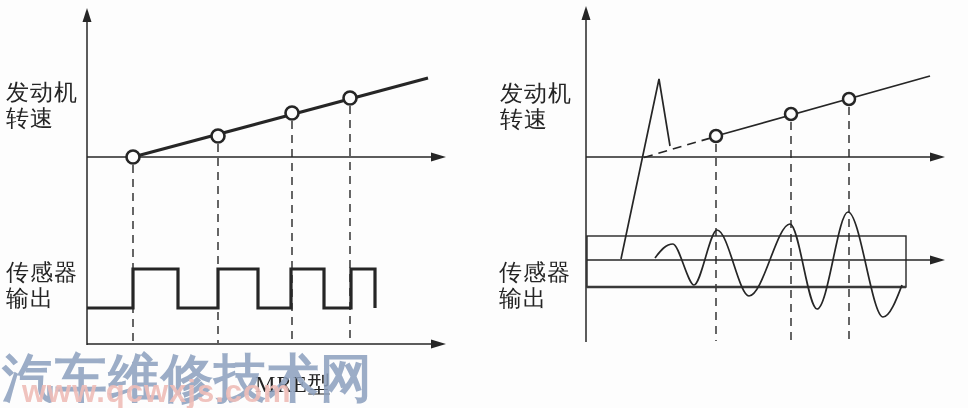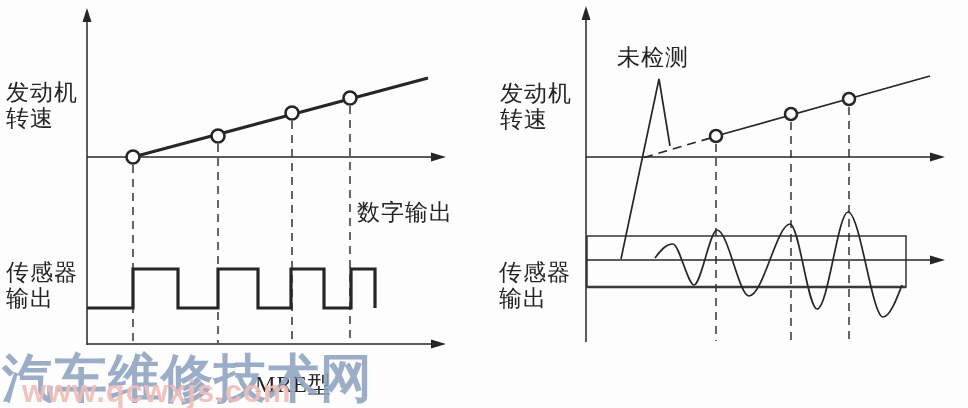--- a/index.html
+++ b/index.html
@@ -124,35 +124,33 @@
                  C890 317 897 298 902 285" stroke-width="1.7"></path>
       </g>
     </g>
   </svg>
 
   <div class="lbl" style="left:6px;top:80px;">
     <div>发动机</div>
     <div>转速</div>
   </div>
 
-  <div class="lbl" style="left:357px;top:200px;">数字输出</div>
 
   <div class="lbl" style="left:6px;top:260px;">
     <div>传感器</div>
     <div>输出</div>
   </div>
 
   <div class="lbl caption" style="left:215px;top:372px;">MRE型</div>
 
   <div class="lbl" style="left:500px;top:81px;">
     <div>发动机</div>
     <div>转速</div>
   </div>
 
-  <div class="lbl" style="left:617px;top:45px;">未检测</div>
 
 
   <div class="lbl" style="left:499px;top:260px;">
     <div>传感器</div>
     <div>输出</div>
   </div>
 
 
   <div id="wm-title" style="color: rgb(140, 160, 190);">汽车维修技术网</div>
   <div id="wm-url" style="color: rgb(239, 189, 184);">www.qcwxjs.com</div>

